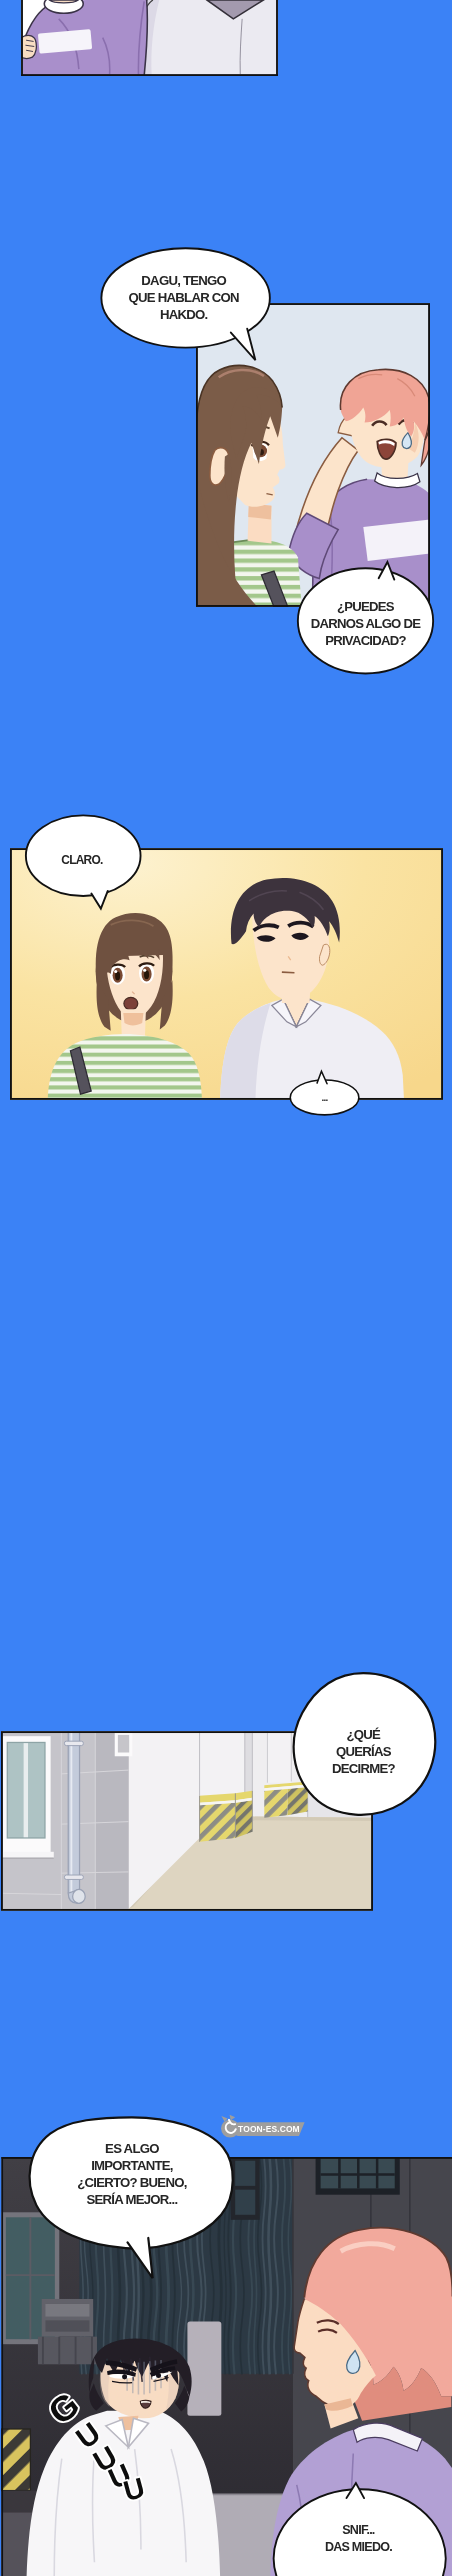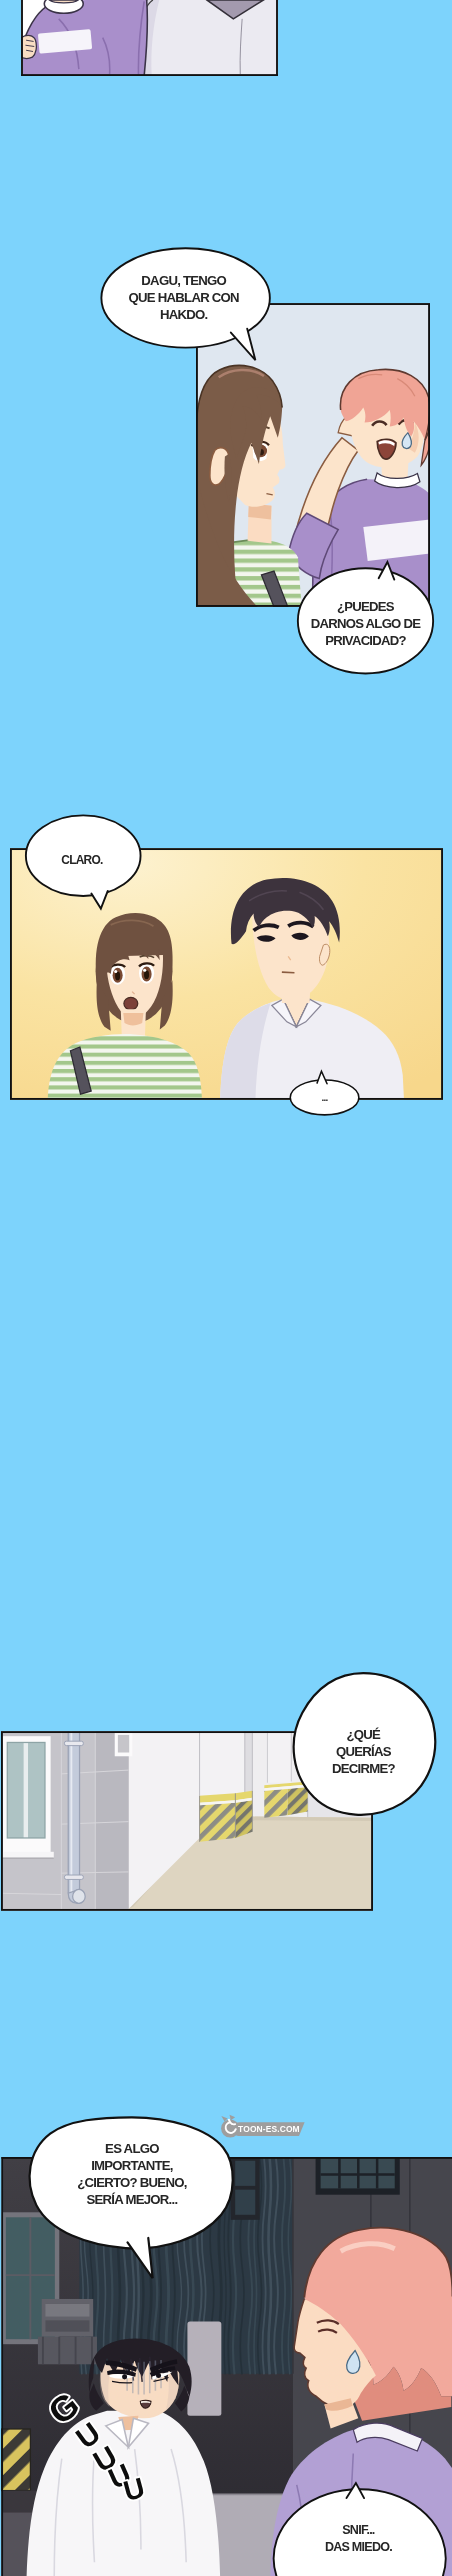--- a/index.html
+++ b/index.html
@@ -1,15 +1,15 @@
 <!DOCTYPE html>
 <html style="font-size:10px"><head><meta charset="utf-8">
 <style>
 html,body{margin:0;padding:0;background:#ffffff;}
-#page{position:relative;width:453px;height:2576px;background:#7dd3fc;overflow:hidden;
+#page{position:relative;width:453px;height:2576px;background:#3b82f6;overflow:hidden;
   font-family:"Liberation Sans", sans-serif;}
 .abs{position:absolute;}
 text{font-family:"Liberation Sans", sans-serif;}
 .bt{font-weight:bold;fill:#262626;letter-spacing:-1.2px;}
 </style></head><body>
 <div id="page">
 
 <svg class="abs" style="left:21.4px;top:0px" width="257" height="76" viewBox="0 0 409 121">
 
 <rect x="0" y="0" width="409" height="121" fill="#ffffff"></rect>

